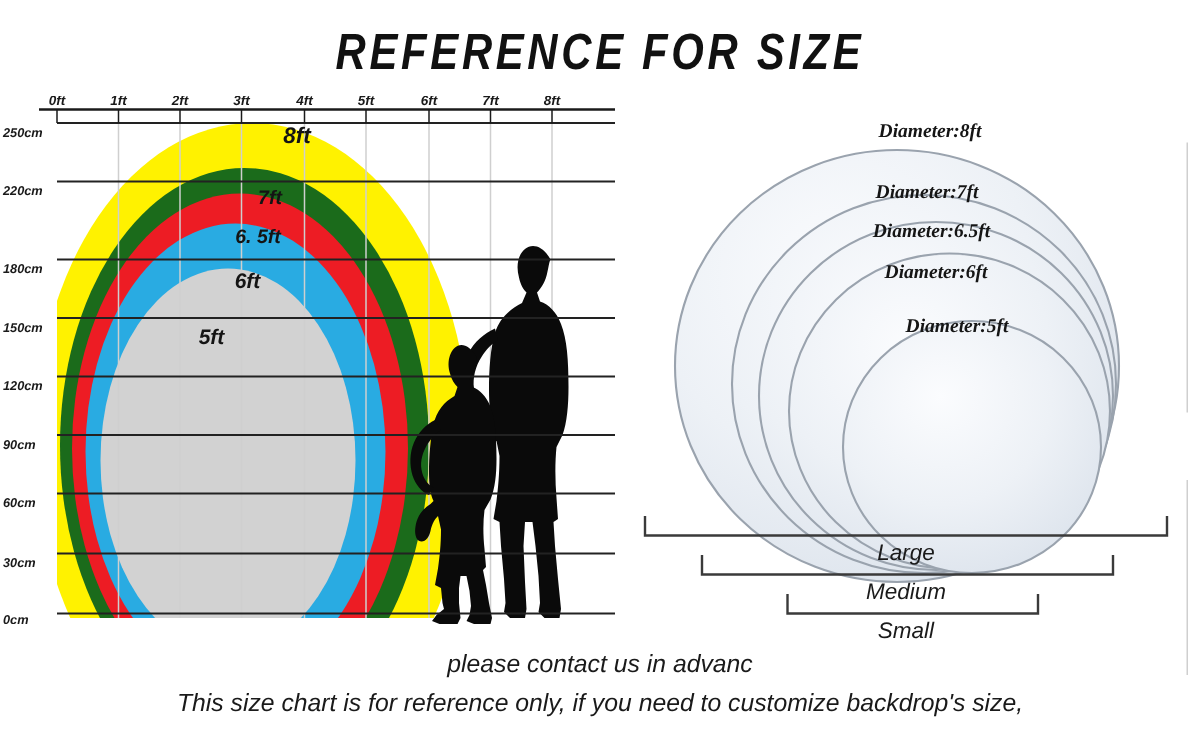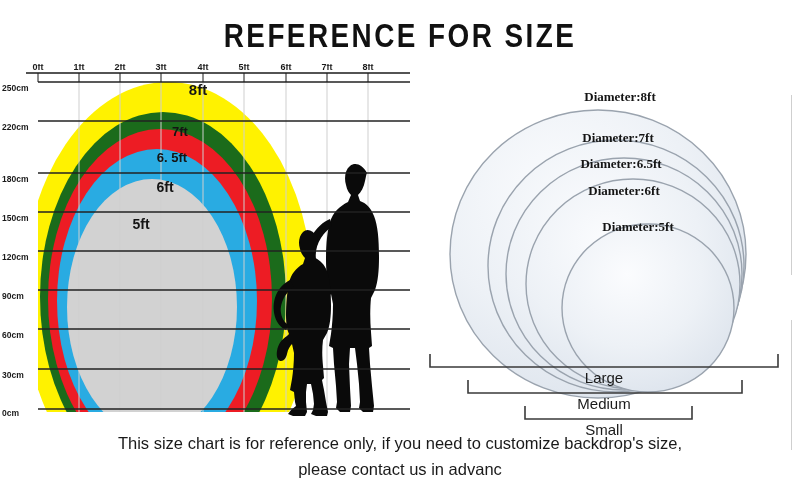--- a/index.html
+++ b/index.html
@@ -7,20 +7,21 @@
     padding: 0;
     background: #ffffff;
   }
   #root {
     position: relative;
     width: 800px;
     height: 488px;
     background: #ffffff;
     overflow: hidden;
     font-family: "Liberation Sans", sans-serif;
+    font-style: italic;
   }
 
   
   #title {
     position: absolute;
     top: 16px;
     left: 0;
     width: 800px;
     text-align: center;
     font-family: "Liberation Sans", sans-serif;
@@ -40,21 +41,21 @@
     top: 64px;
     width: 420px;
     height: 352px;
   }
   #left-chart svg { display: block; }
 
   
   #right-panel {
     position: absolute;
     left: 420px;
-    top: 68px;
+    top: 58px;
     width: 380px;
     height: 372px;
   }
   #right-panel svg { display: block; }
 
   
   #footer-note {
     position: absolute;
     left: 30px;
     top: 430px;
@@ -341,17 +342,17 @@
         <text x="184" y="341">Medium</text>
         <text x="184" y="367">Small</text>
       </g>
     </svg>
   </div>
 
   <div class="edge-line" style="right:8px; top:95px; width:1px; height:180px;"></div>
   <div class="edge-line" style="right:8px; top:320px; width:1px; height:130px;"></div>
 
   <div id="footer-note">
+    <div>please contact us in advanc</div>
     <div>This size chart is for reference only, if you need to customize backdrop's size,</div>
-    <div>please contact us in advanc</div>
   </div>
 
 </div>
 
 </body></html>

